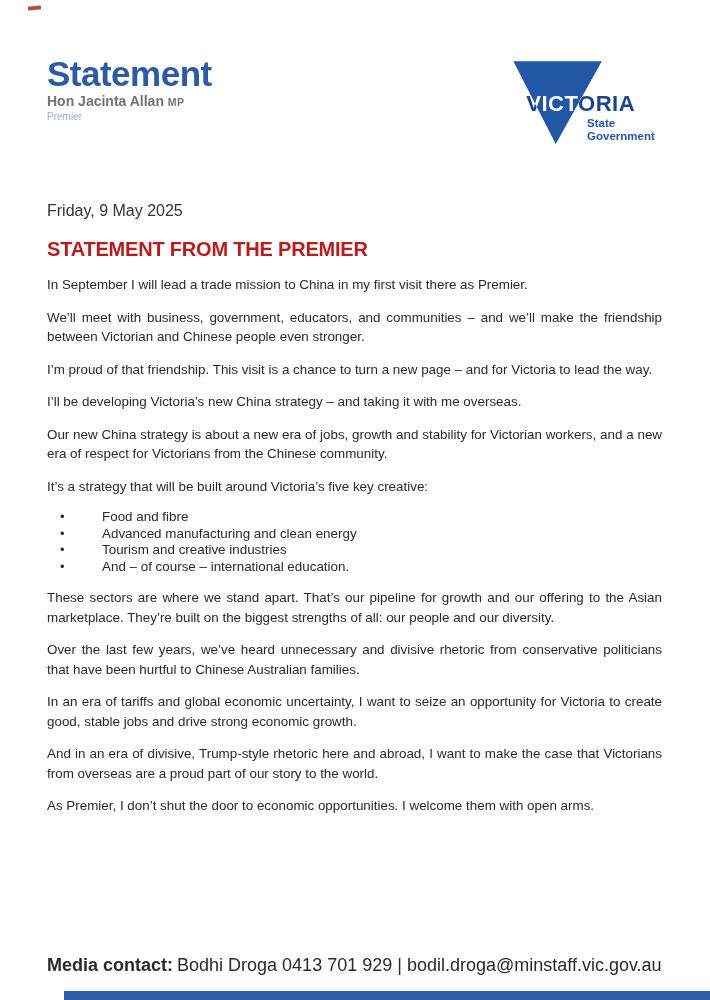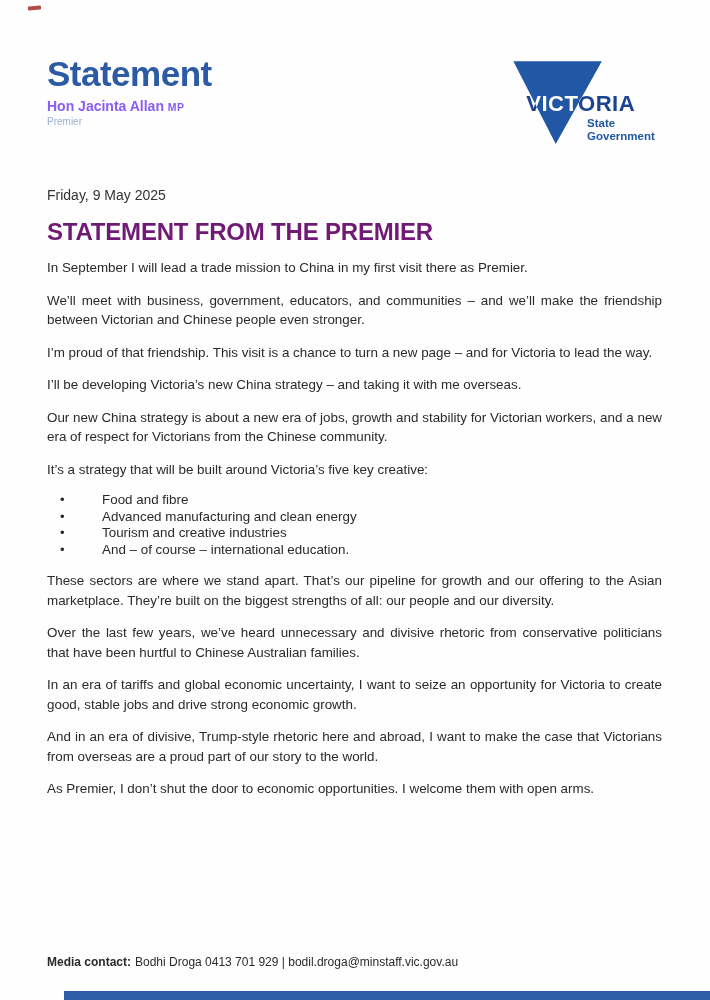--- a/index.html
+++ b/index.html
@@ -16,48 +16,48 @@
   .scan-mark {
     position:absolute; top:6px; left:28px;
     width:13px; height:4px; background:#a83a30;
     border-radius:1px; transform:rotate(-4deg); opacity:.9;
   }
   .content { padding:55px 48px 0 47px; }
   h1.masthead {
     margin:0; font-size:35px; line-height:38px; font-weight:700;
     color:#2c5aa4; letter-spacing:-0.5px;
   }
-  .author { margin-top:5px; font-size:14px; font-weight:700; color:#8b5cf6; }
+  .author { font-size:14px; font-weight:700; color:#737373; }
   .author .mp { font-size:10.5px; letter-spacing:.3px; }
   .role { margin-top:2px; font-size:10px; color:#9db1d2; }
   .logo { position:absolute; top:57px; right:52px; width:152px; height:95px; }
   .logo svg { overflow:visible; }
   .wordmark { font-family:"Liberation Sans", sans-serif; font-weight:700; font-size:24px; letter-spacing:.5px; }
   .logosub  { font-family:"Liberation Sans", sans-serif; font-weight:700; font-size:12.5px; fill:#2157a4; }
-  .date { margin-top:60px; font-size:14px; color:#333; }
+  .date { margin-top:80px; font-size:16px; color:#333; }
   h2.title {
-    margin:17px 0 0 0; font-size:24px; line-height:24px;
-    font-weight:700; color:#701a75; letter-spacing:-0.2px;
+    margin:17px 0 0 0; font-size:20px; line-height:24px;
+    font-weight:700; color:#b91c1c; letter-spacing:-0.2px;
   }
   .doc-body { margin-top:14px; }
   .doc-body p {
     margin:8px 0 13px 0; font-size:13.4px; line-height:19.5px;
     text-align:justify; color:#2a2a2a;
   }
   ul.bullets { margin:0 0 13px 0; padding:0 0 0 13px; list-style:none; }
   ul.bullets li {
     position:relative; padding-left:42px; font-size:13.4px;
     line-height:16.5px; color:#2a2a2a;
   }
   ul.bullets li::before {
     content:"•"; position:absolute; left:0; top:0; font-size:13px; color:#2a2a2a;
   }
   footer.contact {
     position:absolute; left:47px; right:47px; top:955px;
-    font-size:12px; color:#2a2a2a;
+    font-size:18px; color:#2a2a2a;
   }
   footer.contact .lbl { font-weight:700; }
   footer.contact .det { margin-left:4px; }
   .footer-bar {
     position:absolute; bottom:0; left:64px; right:0; height:9px;
     background:#2d5da7;
   }
 </style>
 </head>
 <body>

